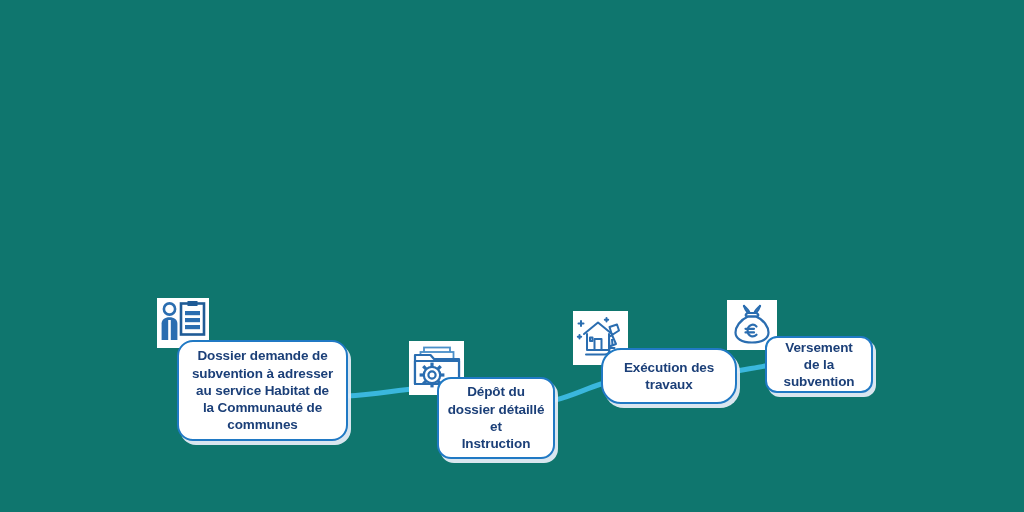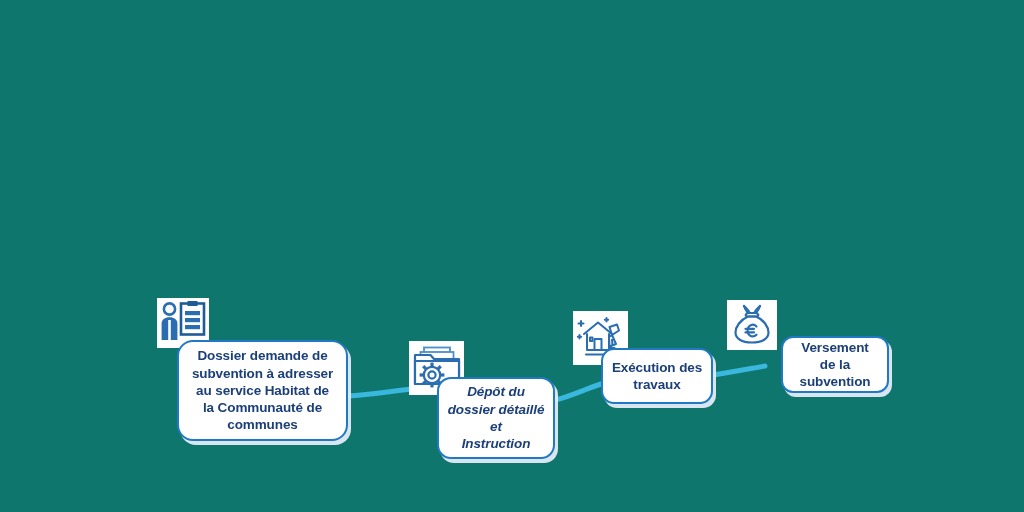--- a/index.html
+++ b/index.html
@@ -55,26 +55,26 @@
     line-height: 1.28;
     letter-spacing: -0.1px;
     white-space: pre-line;
     padding: 0 8px;
   }
 
   #card-1 { left: 177px; top: 340px; width: 171px; height: 101px; }
   #card-1 .card-label { font-size: 13.5px; }
 
   #card-2 { left: 437px; top: 377px; width: 118px; height: 82px; border-radius: 14px; }
-  #card-2 .card-label { font-size: 13.5px; font-style: italic; }
-
-  #card-3 { left: 601px; top: 348px; width: 112px; height: 56px; border-radius: 13px; }
+  #card-2 .card-label { font-size: 13.5px; }
+
+  #card-3 { left: 601px; top: 348px; width: 136px; height: 56px; border-radius: 20px; }
   #card-3 .card-label { font-size: 13.5px; }
 
-  #card-4 { left: 765px; top: 336px; width: 108px; height: 57px; border-radius: 12px; margin-left: 16px; }
+  #card-4 { left: 765px; top: 336px; width: 108px; height: 57px; border-radius: 12px; }
   #card-4 .card-label { font-size: 13.5px; }
 
   
   #icon-tile-1 { left: 157px; top: 298px; width: 52px; height: 50px; }
   #icon-tile-2 { left: 409px; top: 341px; width: 55px; height: 54px; }
   #icon-tile-3 { left: 573px; top: 311px; width: 55px; height: 54px; }
   #icon-tile-4 { left: 727px; top: 300px; width: 50px; height: 50px; }
 </style>
 </head>
 <body>

